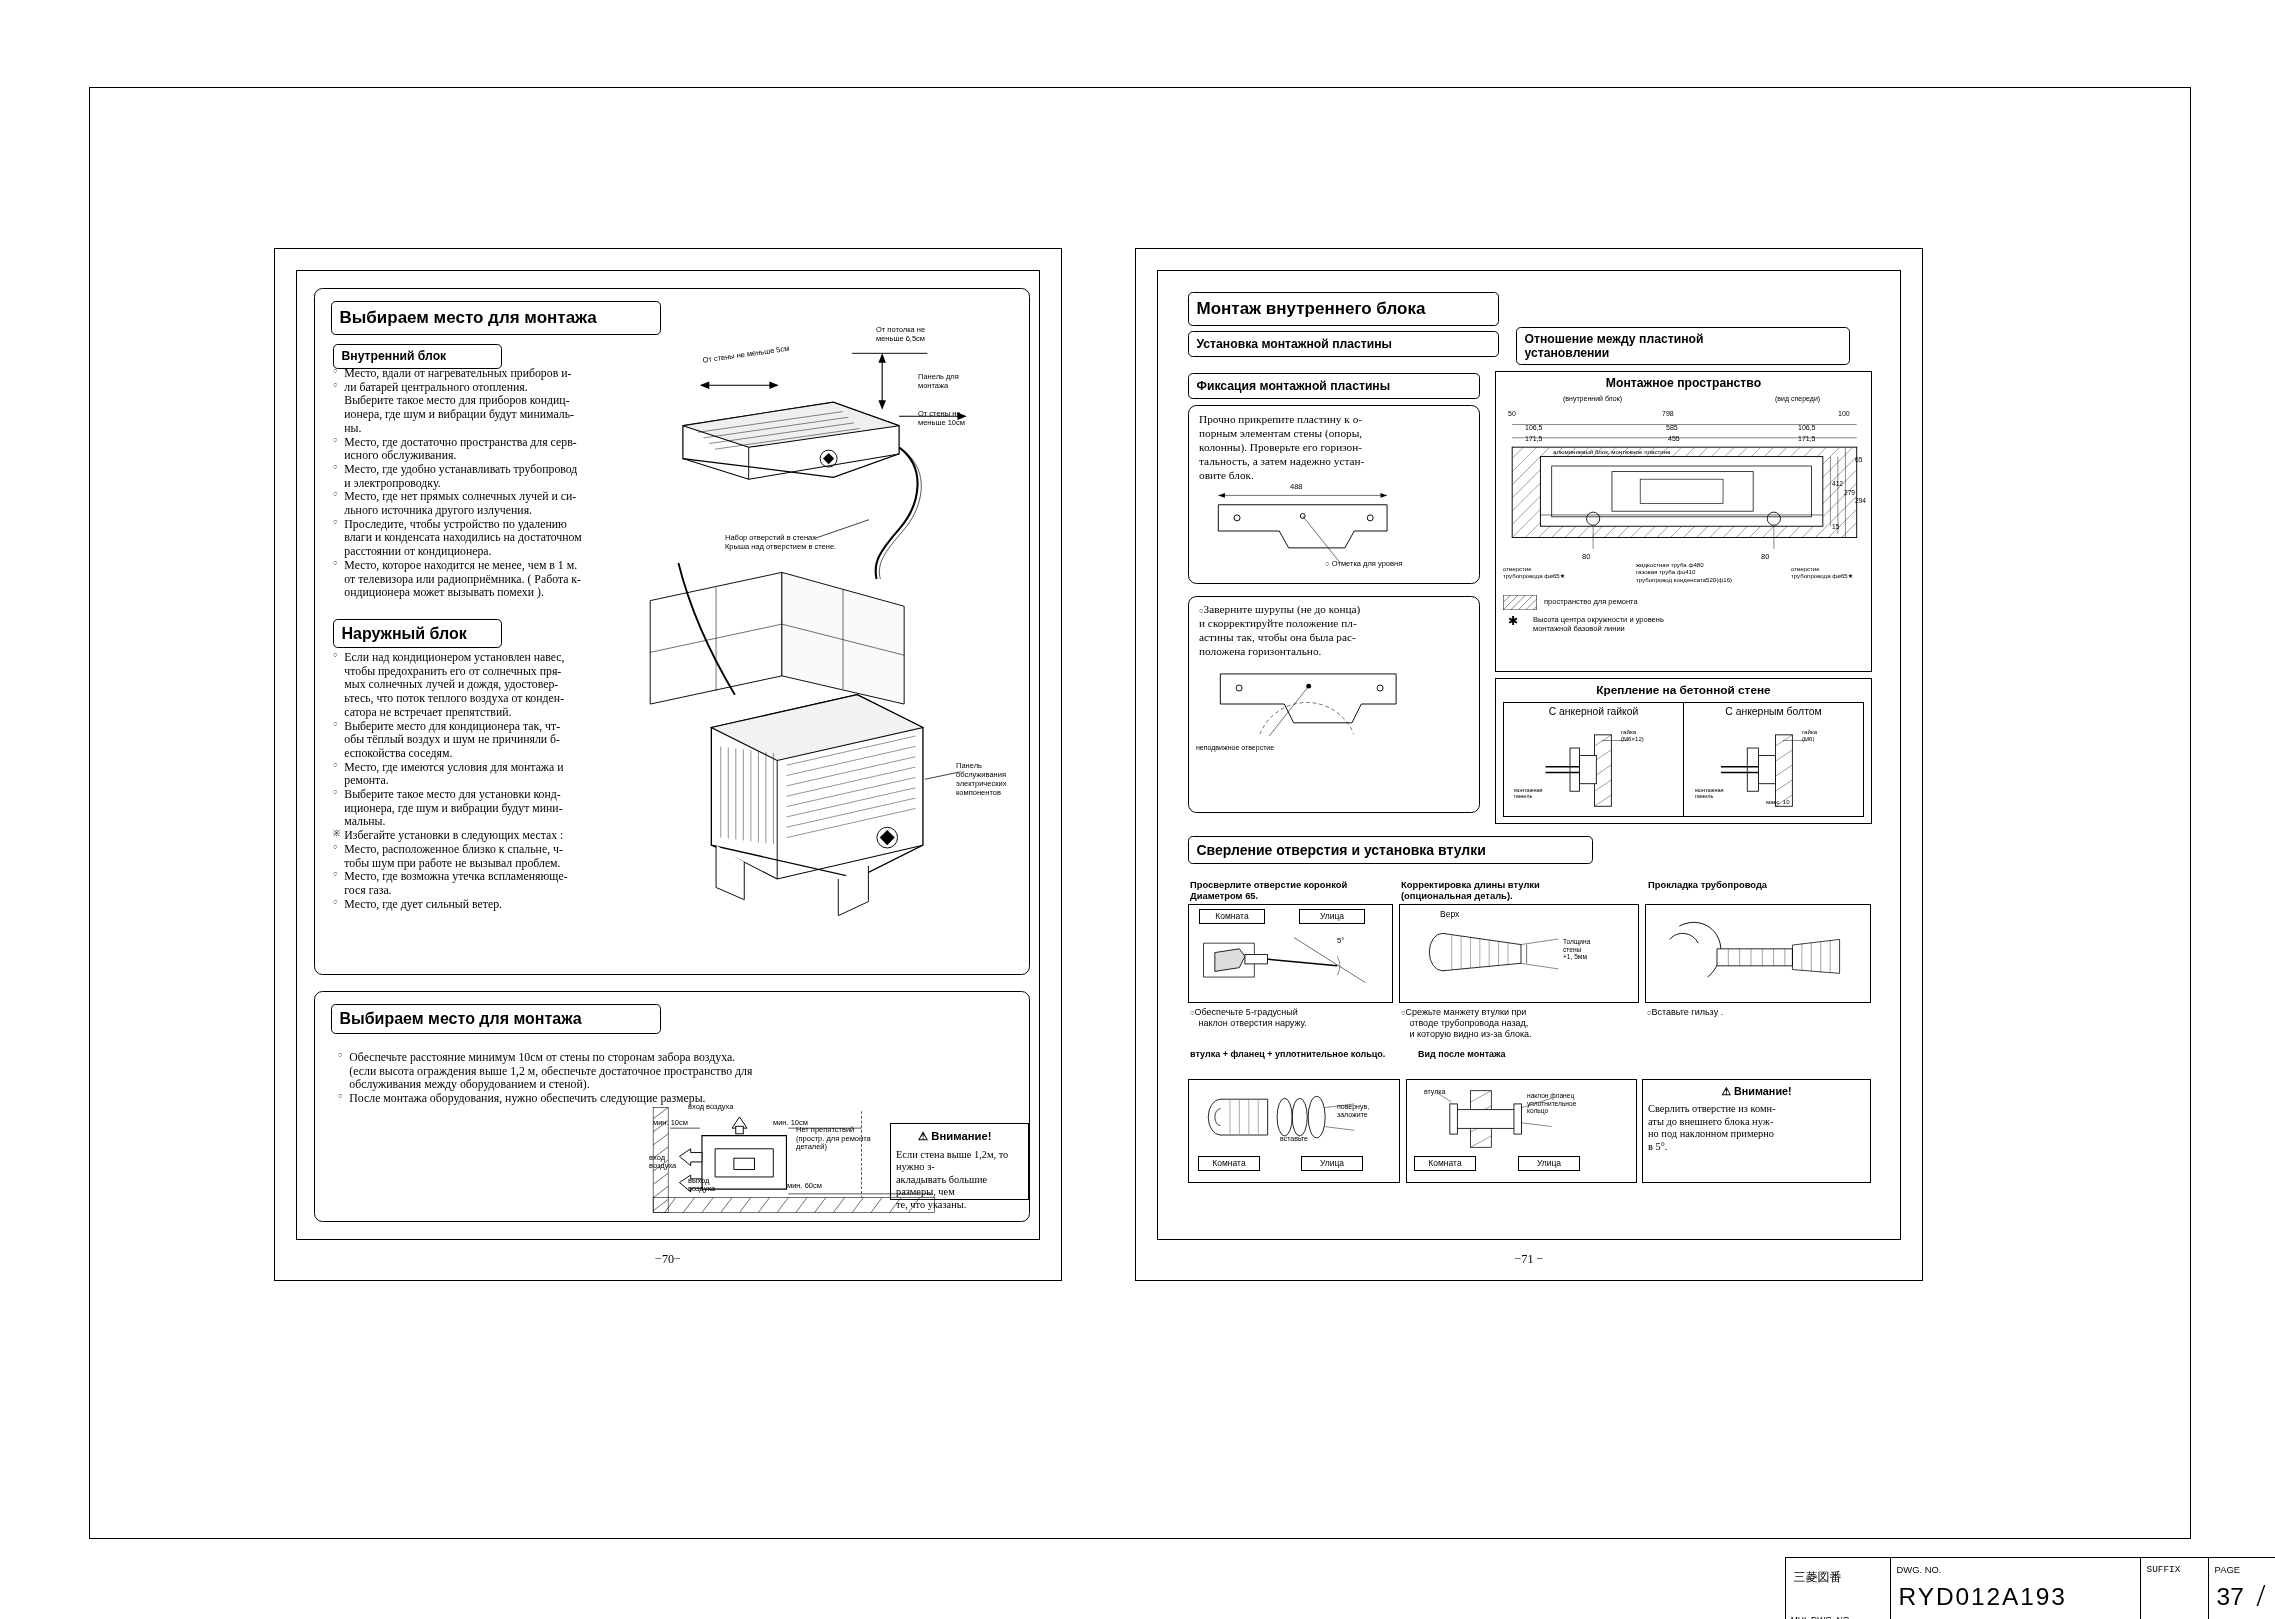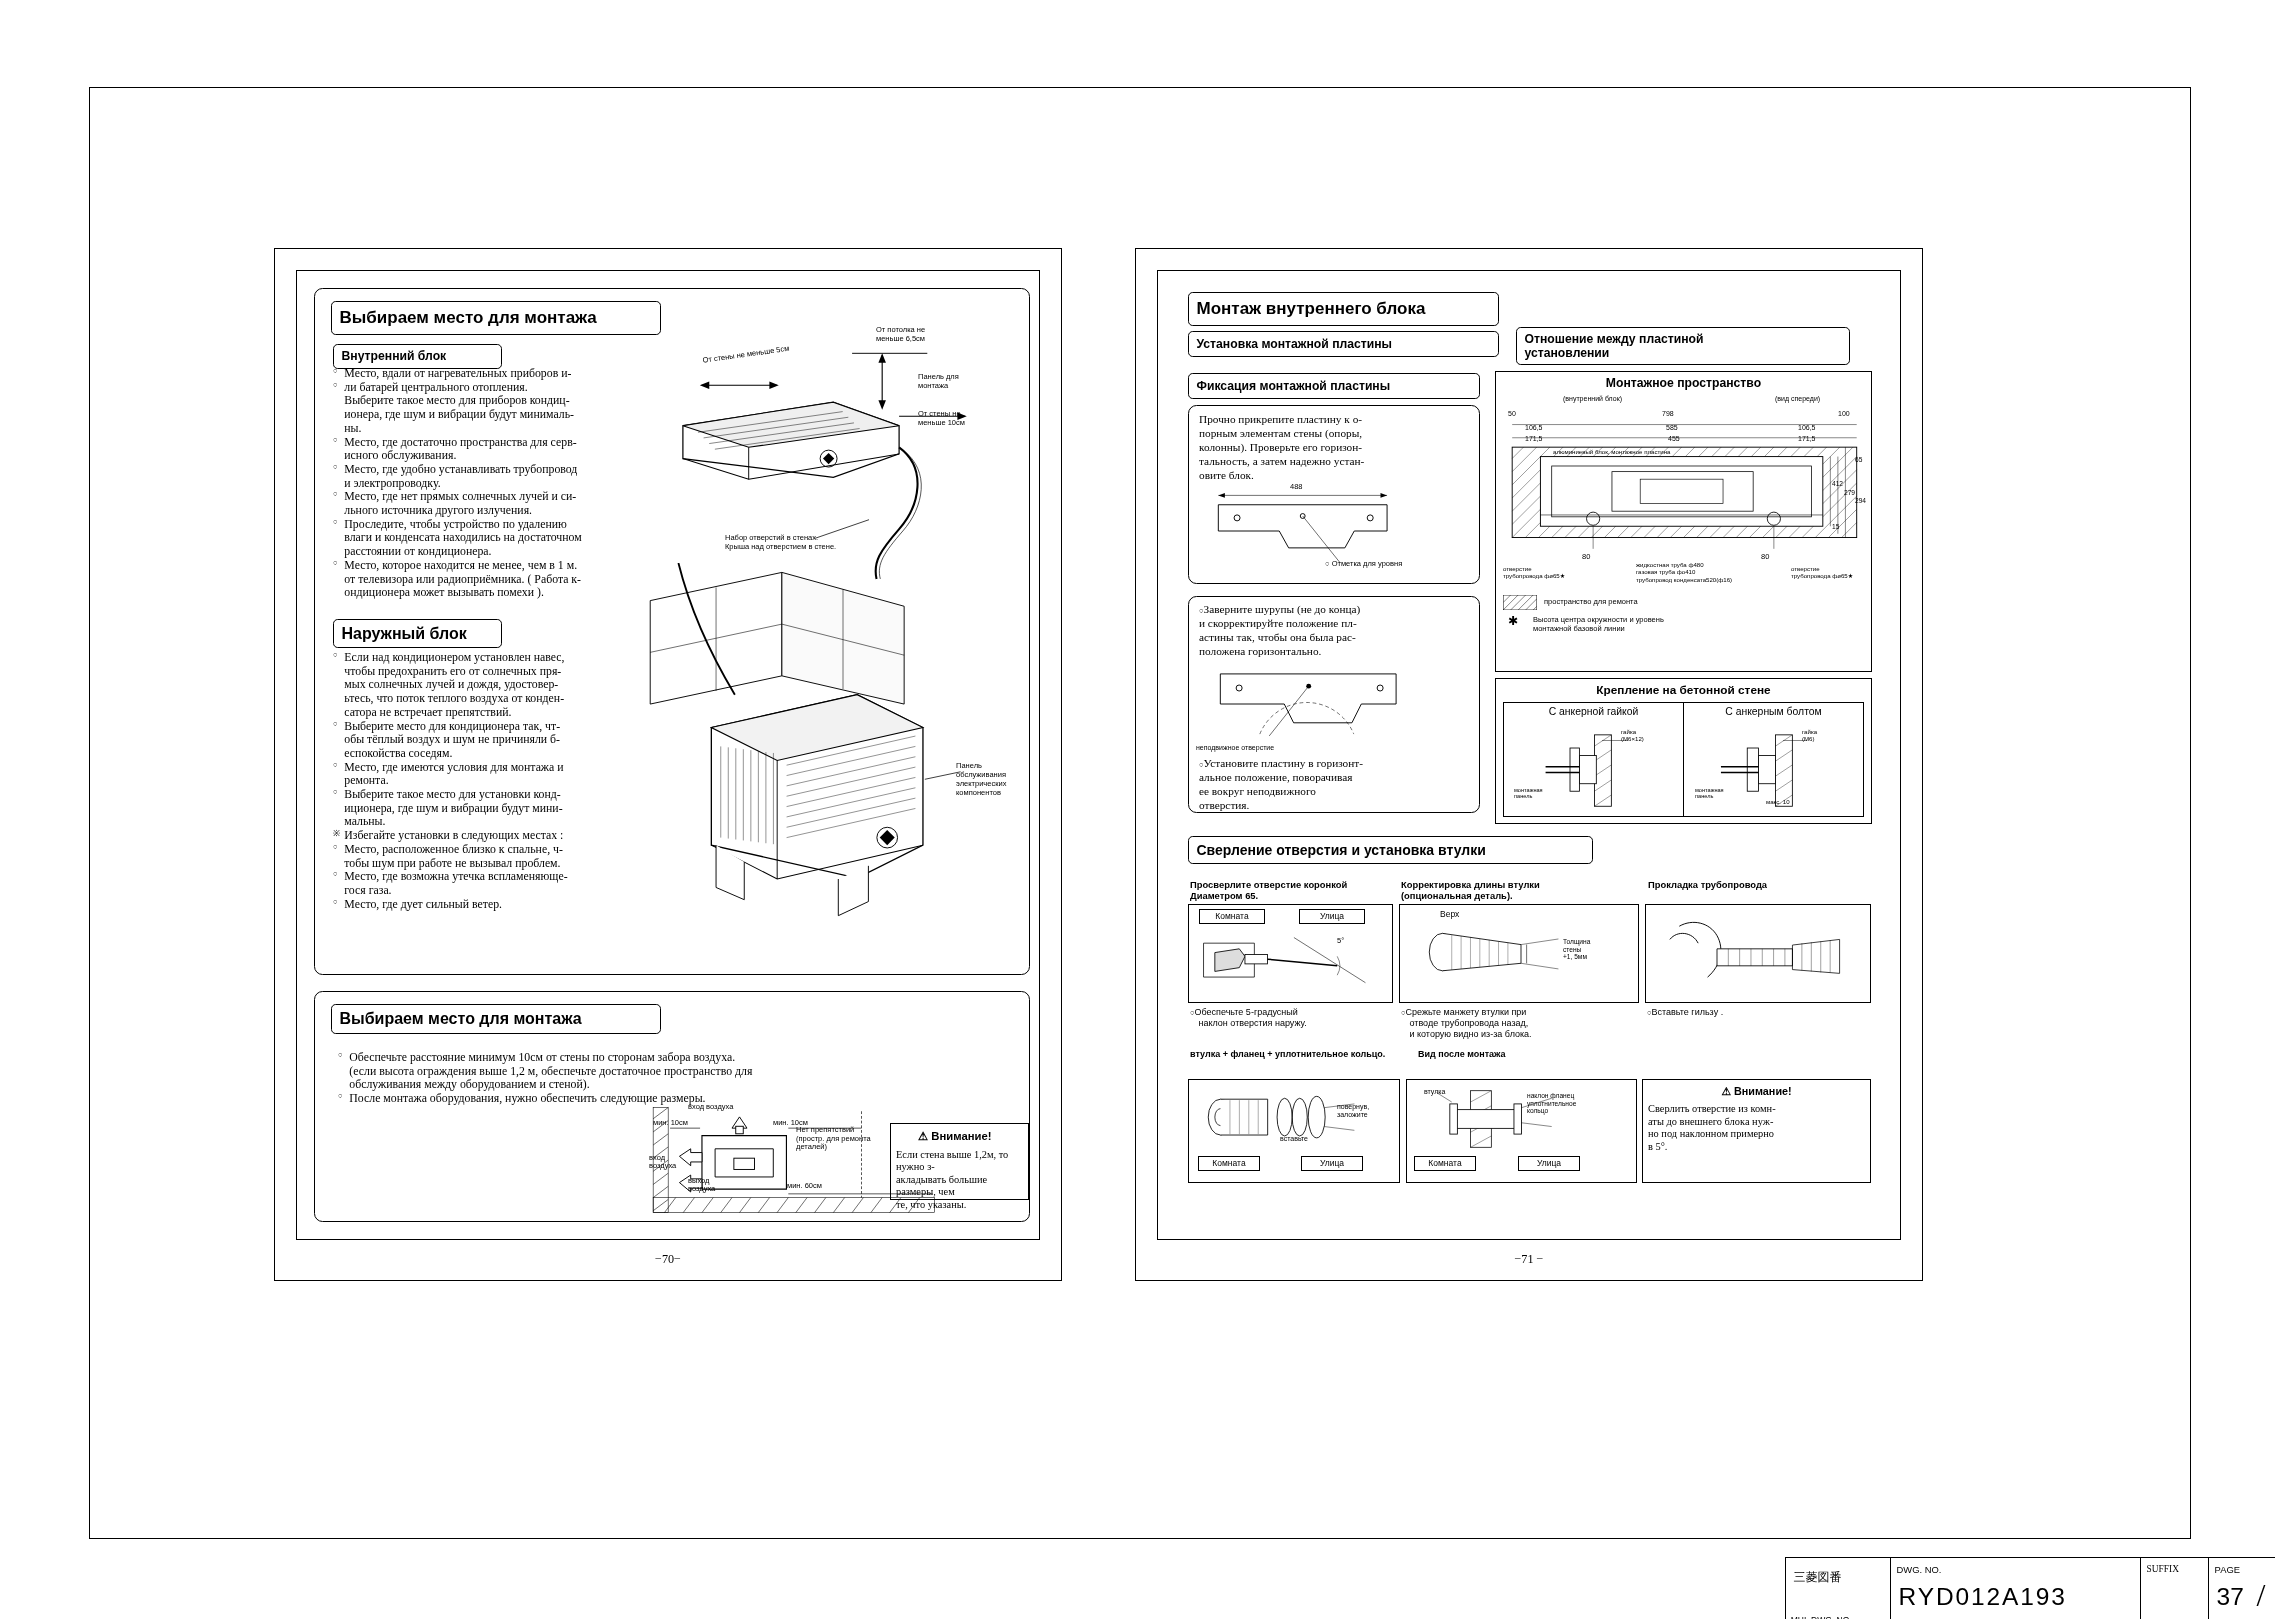--- a/index.html
+++ b/index.html
@@ -367,26 +367,20 @@
         <circle cx="38" cy="33" r="3.2" fill="none" stroke="#000" stroke-width="1"></circle>
         <circle cx="188" cy="33" r="3.2" fill="none" stroke="#000" stroke-width="1"></circle>
         <circle cx="112" cy="31" r="2.6" fill="#000"></circle>
         <path d="M60,82 a54,54 0 0 1 100,0" fill="none" stroke="#000" stroke-width="0.6" stroke-dasharray="4,3"></path>
         <line x1="112" y1="31" x2="70" y2="84" stroke="#000" stroke-width="0.6"></line>
       </svg>
       <div class="lbl tiny" style="left:38px;top:473px;font-size:7px;">
         <span>неподвижное отверстие</span>
       </div>
 
-      <div class="ser" style="left:41px;top:485px;width:273px;font-size:11.3px;line-height:1.25;">
-        <div style="text-indent:-9.4px;padding-left:9.4px;"><span style="font-size:7.5px;">○</span><span>Установите пластину в горизонт-</span></div>
-        <div>альное положение, поворачивая</div>
-        <div>ее вокруг неподвижного</div>
-        <div>отверстия.</div>
-      </div>
 
       <div class="boxsq" style="left:337px;top:100px;width:377px;height:301px;"></div>
       <div class="lbl bold ctr" style="left:337px;top:105px;width:377px;font-size:12.2px;">
         <span>Монтажное пространство</span>
       </div>
       <div class="lbl tiny" style="left:405px;top:124px;font-size:7px;">
         <span>(внутренний блок)</span>
       </div>
       <div class="lbl tiny" style="left:617px;top:124px;font-size:7px;">
         <span>(вид спереди)</span>
@@ -771,21 +765,21 @@
   <div class="footer">
     <div class="fcell" style="width:105px;">
       <div style="position:absolute;left:7.5px;top:11.3px;font-size:12px;font-family:'DejaVu Sans',sans-serif;">三菱図番</div>
       <div style="position:absolute;left:4.7px;bottom:5.6px;font-size:8.5px;font-family:'Liberation Sans',sans-serif;">MHI. DWG. NO.</div>
     </div>
     <div class="fcell" style="width:250px;">
       <div style="position:absolute;left:5.6px;top:5.6px;font-size:9.4px;font-family:'Liberation Sans',sans-serif;">DWG. NO.</div>
       <div style="position:absolute;left:7.5px;top:24.5px;font-size:24.5px;letter-spacing:1.9px;font-family:'Liberation Sans',sans-serif;">RYD012A193</div>
     </div>
     <div class="fcell" style="width:68px;">
-      <div style="position:absolute;left:5.6px;top:5.6px;font-size:9.4px;font-family:Liberation Serif, serif;">SUFFIX</div>
+      <div style="position:absolute;left:5.6px;top:5.6px;font-size:9.4px;font-family:Liberation Mono, monospace;">SUFFIX</div>
     </div>
     <div class="fcell" style="width:64px;border-right:none;">
       <div style="position:absolute;left:5.6px;top:5.6px;font-size:9.4px;font-family:'Liberation Sans',sans-serif;">PAGE</div>
       <div style="position:absolute;left:7.5px;top:24.5px;font-size:24.5px;font-family:'Liberation Sans',sans-serif;">37</div>
       <div style="position:absolute;right:7.5px;top:19px;font-size:32px;">/</div>
     </div>
   </div>
 
 </div>
 

